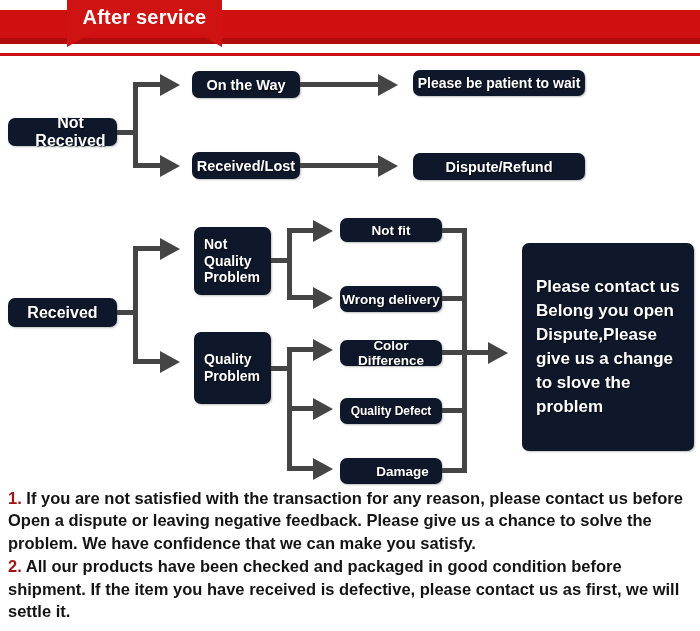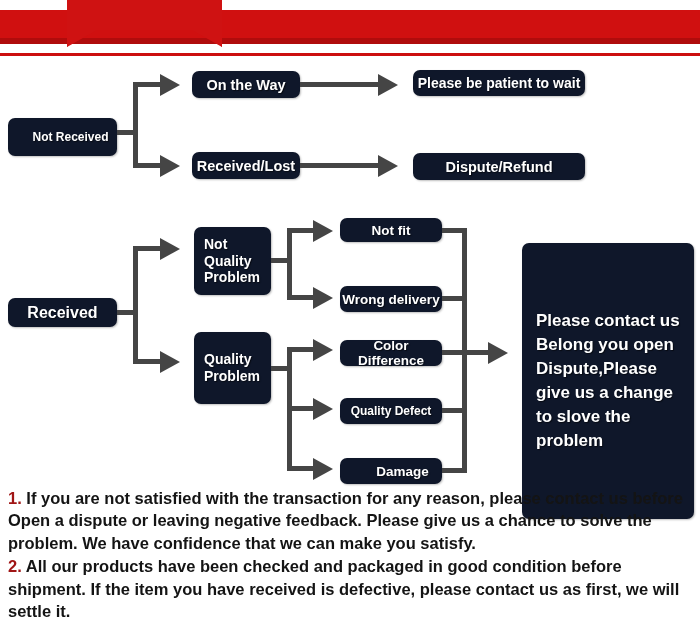--- a/index.html
+++ b/index.html
@@ -132,26 +132,27 @@
 </style>
 </head>
 <body>
 
 <div class="header">
   <div class="header-bar"></div>
   <div class="header-bar-shade"></div>
   <div class="ribbon-fold-left"></div>
   <div class="ribbon-fold-right"></div>
   <div class="ribbon"></div>
+  <div class="ribbon-label">After service</div>
   <div class="header-rule"></div>
 </div>
 
 <div>
 
-  <div class="node" style="left:8px; top:118px; width:109px; height:38px; font-size:12px;padding-left:16px;">Not Received</div>
+  <div class="node" style="left:8px; top:118px; width:109px; height:28px; font-size:16px;padding-left:16px;">Not Received</div>
 
   <div class="line h" style="left:117px; top:130px; width:20px;"></div>
 
   <div class="line v" style="left:133px; top:82px; height:86px;"></div>
 
   <div class="line h" style="left:133px; top:82px; width:33px;"></div>
   <div class="arrow" style="left:160px; top:74px;"></div>
 
   <div class="line h" style="left:133px; top:163px; width:33px;"></div>
   <div class="arrow" style="left:160px; top:155px;"></div>
@@ -222,21 +223,21 @@
   <div class="line h" style="left:442px; top:228px; width:24px;"></div>
   <div class="line h" style="left:442px; top:296px; width:24px;"></div>
   <div class="line h" style="left:442px; top:350px; width:24px;"></div>
   <div class="line h" style="left:442px; top:408px; width:24px;"></div>
   <div class="line h" style="left:442px; top:468px; width:24px;"></div>
   <div class="line v" style="left:462px; top:228px; height:245px;"></div>
 
   <div class="line h" style="left:462px; top:350px; width:40px;"></div>
   <div class="arrow" style="left:488px; top:342px;"></div>
 
-  <div class="node" style="left:522px; top:243px; width:172px; height:276px; font-size:17px; line-height:1.42; padding:0 14px; justify-content:flex-start; text-align:left;">Please contact us Belong you open Dispute,Please give us a change to slove the problem</div>
+  <div class="node" style="left:522px; top:243px; width:172px; height:208px; font-size:17px; line-height:1.42; padding:0 14px; justify-content:flex-start; text-align:left;">Please contact us Belong you open Dispute,Please give us a change to slove the problem</div>
 </div>
 
 <div class="notes">
   <p class="note-para">
     <span class="note-num">1.</span>
     <span>If you are not satisfied with the transaction for any reason, please contact us before Open a dispute or leaving negative feedback. Please give us a chance to solve the problem. We have confidence that we can make you satisfy.</span>
   </p>
   <p class="note-para">
     <span class="note-num">2.</span>
     <span>All our products have been checked and packaged in good condition before shipment. If the item you have received is defective, please contact us as first, we will settle it.</span>

